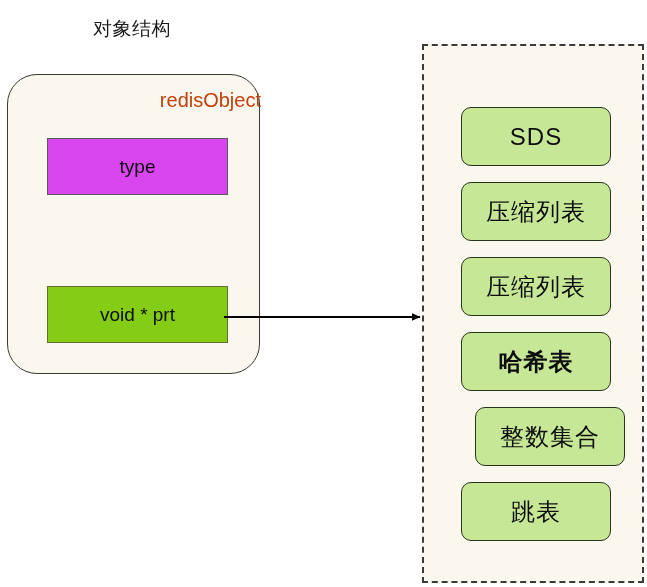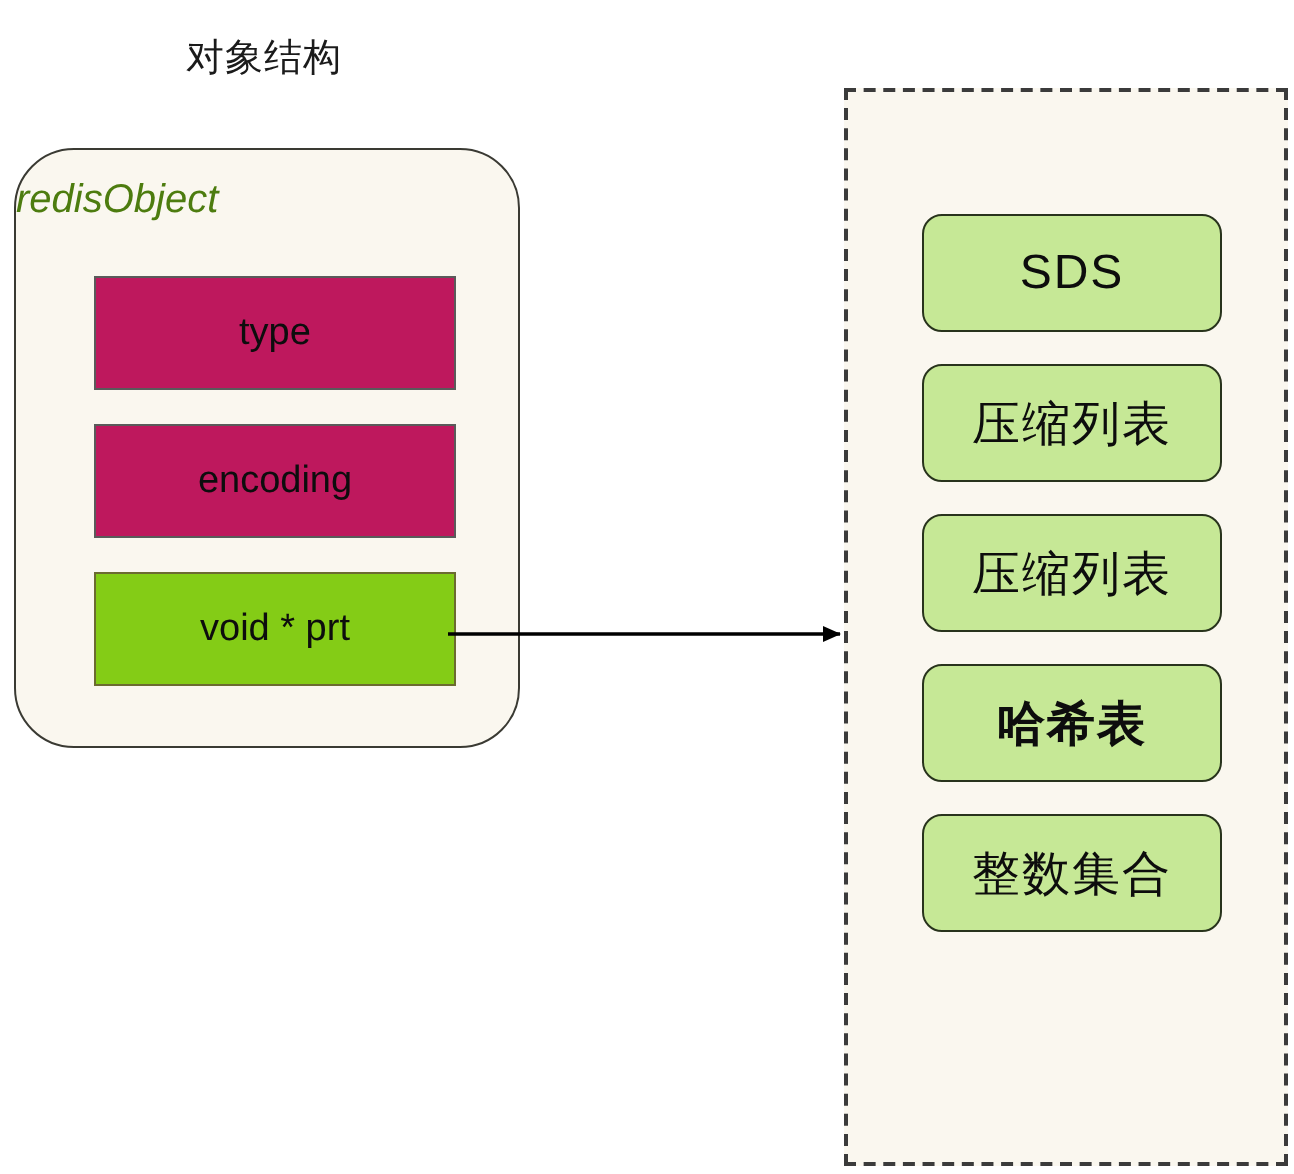--- a/index.html
+++ b/index.html
@@ -55,40 +55,39 @@
     box-sizing: border-box;
     background: #faf7ef;
     border: 1.6px solid #3a3a33;
     border-radius: 30px;
   }
   #object-card-title {
     position: absolute;
     left: 0;
     top: 14px;
     width: 253px;
-    text-align: left;
+    text-align: right;
     font-size: 20px;
-    color: #4d7c0f;
-    font-style: italic;
+    color: #c2410c;
   }
 
   .field-box {
     position: absolute;
     left: 39px;
     width: 181px;
     height: 57px;
     box-sizing: border-box;
     border: 1.4px solid #5a5a5a;
     display: flex;
     align-items: center;
     justify-content: center;
     font-size: 19px;
     color: #0d0d0d;
   }
-  .field-box.blue { background: #be185d; }
+  .field-box.blue { background: #d946ef; }
   .field-box.yellow {
     background: #84cc16;
     border-color: #6b6b30;
   }
   #field-type      { top: 63px; }
   #field-encoding  { top: 137px; }
   #field-void-prt  { top: 211px; }
 
   
   #pointer-arrow {
@@ -135,21 +134,20 @@
 <div class="canvas">
 
   <div class="panel-title" id="title-object-structure">对象结构</div>
 
 
   <div id="object-card">
     <div id="object-card-title">redisObject</div>
 
     <div class="field-box blue" id="field-type">type</div>
 
-    <div class="field-box blue" id="field-encoding">encoding</div>
 
     <div class="field-box yellow" id="field-void-prt">void * prt</div>
   </div>
 
   <svg id="pointer-arrow" viewBox="0 0 205 34">
     <defs>
       <marker id="arrowhead" markerWidth="9" markerHeight="8" refX="8.5" refY="4" orient="auto" markerUnits="userSpaceOnUse">
         <path d="M0,0 L9,4 L0,8 z" fill="#000000"></path>
       </marker>
     </defs>
@@ -158,17 +156,18 @@
 
   <div id="data-structure-panel">
     <div class="ds-box" style="top:61px;">SDS</div>
 
     <div class="ds-box" style="top:136px;font-family:Liberation Serif, serif;">压缩列表</div>
 
     <div class="ds-box" style="top:211px;">压缩列表</div>
 
     <div class="ds-box" style="top:286px;font-weight:bold;">哈希表</div>
 
-    <div class="ds-box" style="top:361px;">整数集合</div>
+    <div class="ds-box" style="top:361px;margin-left:14px;">整数集合</div>
 
+    <div class="ds-box" style="top:436px;">跳表</div>
   </div>
 
 </div>
 
 </body></html>

